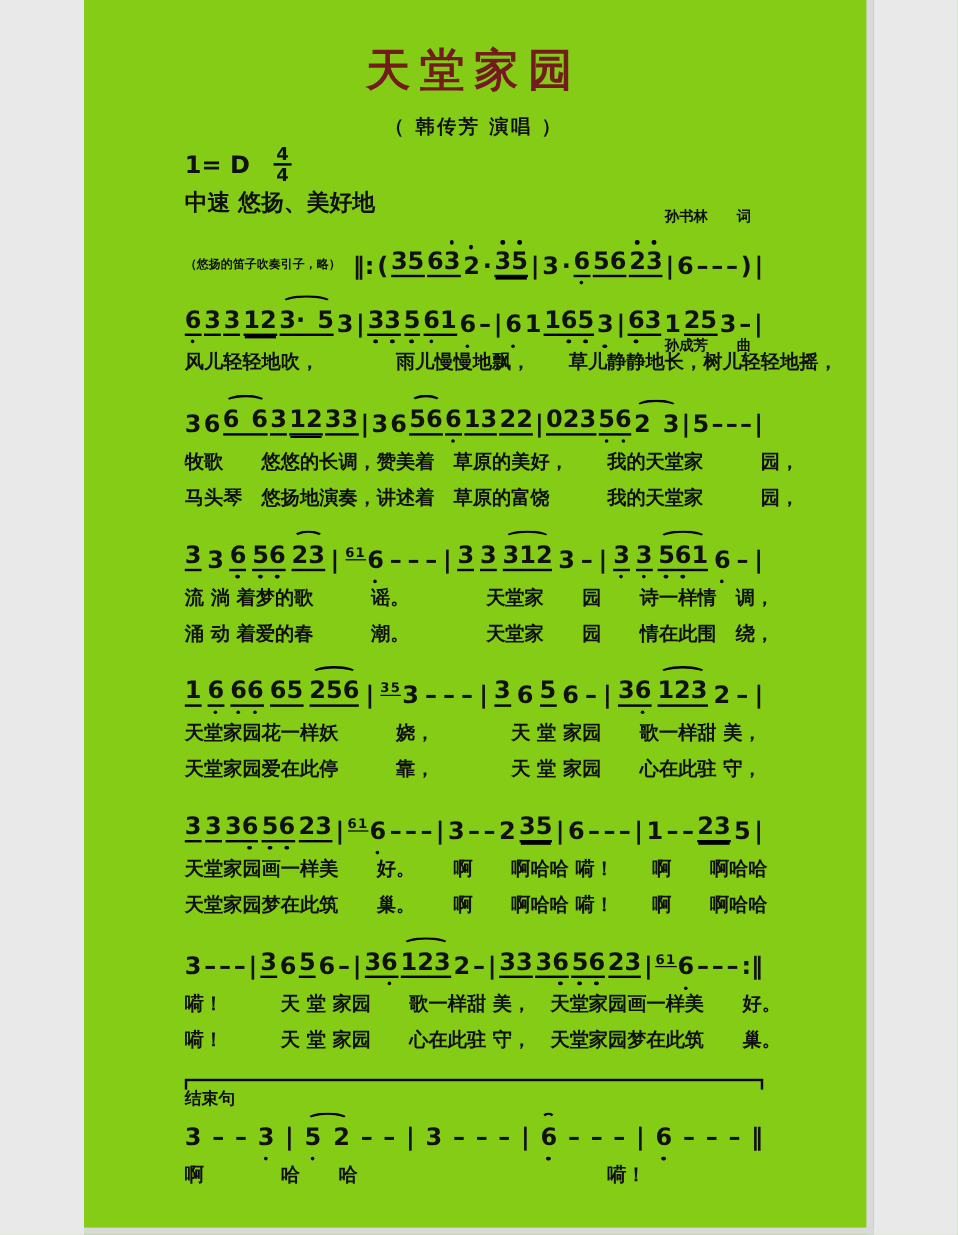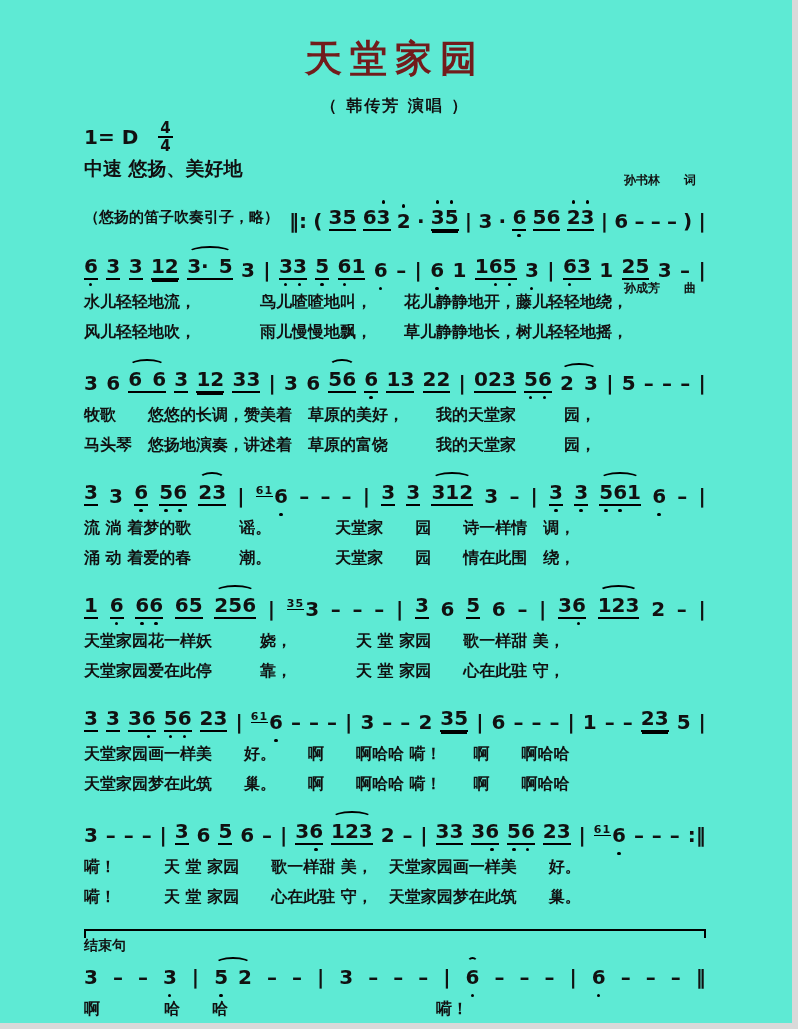--- a/index.html
+++ b/index.html
@@ -1,20 +1,20 @@
 <!DOCTYPE html>
 <html><head>
 <meta charset="utf-8">
 <style>
   html,body { margin:0; padding:0; background:#e9e9e9; }
   .page {
     position:relative;
-    width:798px; height:1029px;
+    width:658px; height:1029px;
     margin:0 auto;
-    background:#5eead4;
+    background:#84cc16;
     border-right:6px solid #d9d9d9;
     border-bottom:6px solid #d9d9d9;
     box-sizing:border-box;
     font-family:"DejaVu Sans","Liberation Sans",sans-serif;
     color:#111;
     overflow:hidden;
     padding:34px 86px 0 84px;
   }
   
   .title {
@@ -39,21 +39,21 @@
   }
   .ts { display:inline-flex; flex-direction:column; align-items:center;
         font-size:15px; line-height:14px; font-weight:700; }
   .ts .num-top { border-bottom:2px solid #000; padding:0 2px 1px; }
   .ts .num-bot { padding-top:1px; }
   .tempo { font-size:19px; font-weight:700; margin-top:3px; }
   
   #score { margin-top:6px; }
   .music-system { margin-top:15px; }
   .notes-row { display:flex; align-items:flex-end; gap:10px; }
-  .sys-label { font-size:15px; font-weight:700; white-space:nowrap; padding-bottom:4px; }
+  .sys-label { font-size:10px; font-weight:700; white-space:nowrap; padding-bottom:4px; }
   .notes-line {
     flex:1;
     display:flex; justify-content:space-between; align-items:flex-end;
     font-size:20px; font-weight:700; line-height:1;
   }
   .tok { position:relative; padding-top:10px; white-space:nowrap; }
   .tok .body { display:inline-block; }
   .tok .body.u1 { border-bottom:2px solid #000; padding-bottom:2px; }
   .tok .body.u2 { border-bottom:2px solid #000; padding-bottom:2px;
                   box-shadow:0 3px 0 -1px #000; }
@@ -163,21 +163,20 @@
             <span class="tok"><span class="body"><span class="ch">3<i class="db"></i></span></span></span>
             <span class="tok"><span class="body"><span class="ch">|</span></span></span>
             <span class="tok"><span class="body u1"><span class="ch">6<i class="db"></i></span><span class="ch">3</span></span></span>
             <span class="tok"><span class="body"><span class="ch">1</span></span></span>
             <span class="tok"><span class="body u1"><span class="ch">2</span><span class="ch">5</span></span></span>
             <span class="tok"><span class="body"><span class="ch">3</span></span></span>
             <span class="tok"><span class="body"><span class="ch">–</span></span></span>
             <span class="tok"><span class="body"><span class="ch">|</span></span></span>
           </div>
         </div>
-        <p class="lyric-line">水儿轻轻地流，　　　　鸟儿喳喳地叫，　　花儿静静地开，藤儿轻轻地绕，</p>
         <p class="lyric-line">风儿轻轻地吹，　　　　雨儿慢慢地飘，　　草儿静静地长，树儿轻轻地摇，</p>
       </div>
       <div class="music-system">
         <div class="notes-row">
           <div class="notes-line">
             <span class="tok"><span class="body"><span class="ch">3</span></span></span>
             <span class="tok"><span class="body"><span class="ch">6</span></span></span>
             <span class="tok slur"><span class="body u1"><span class="ch">6</span><span class="ch"> </span><span class="ch">6</span></span></span>
             <span class="tok"><span class="body u1"><span class="ch">3</span></span></span>
             <span class="tok"><span class="body u2"><span class="ch">1</span><span class="ch">2</span></span></span>

